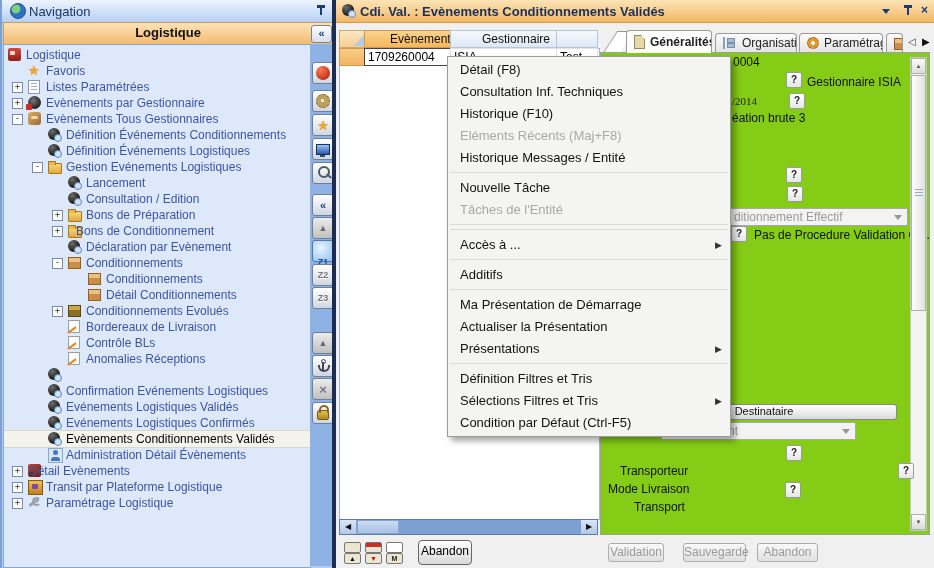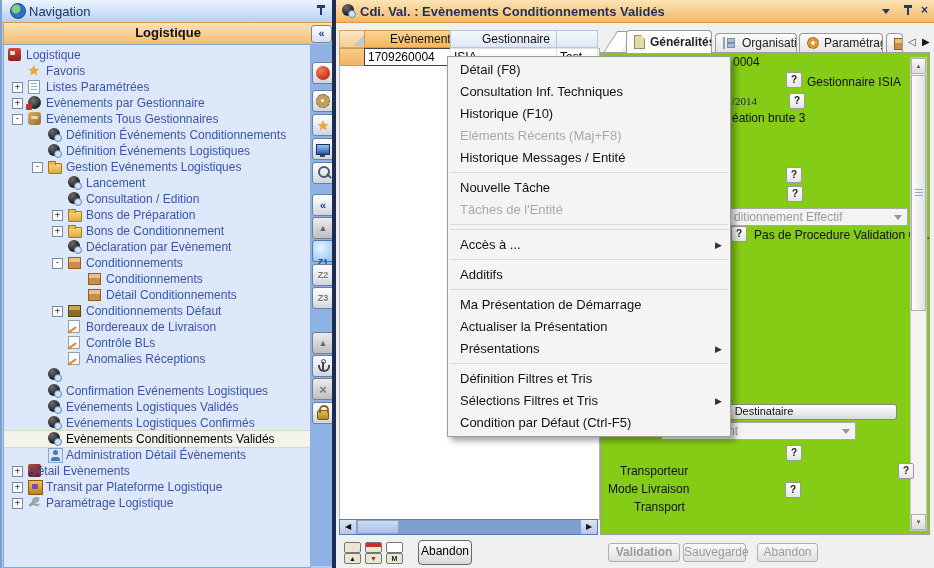--- a/index.html
+++ b/index.html
@@ -234,21 +234,21 @@
           <span class="tlabel" style="left: 82px;">Consultation / Edition</span>
         </div>
         <div class="tree-row" style="top: 162px;">
           <span class="exp" style="left: 48px;">+</span>
           <span class="ticon ic-folder" style="left: 64px;"></span>
           <span class="tlabel" style="left: 82px;">Bons de Préparation</span>
         </div>
         <div class="tree-row" style="top: 178px;">
           <span class="exp" style="left: 48px;">+</span>
           <span class="ticon ic-folder" style="left: 64px;"></span>
-          <span class="tlabel" style="left: 82px;">Bons de Conditionnement</span>
+          <span class="tlabel" style="left: 72px;">Bons de Conditionnement</span>
         </div>
         <div class="tree-row" style="top: 194px;">
           <span class="ticon ic-event" style="left: 64px;"></span>
           <span class="tlabel" style="left: 82px;">Déclaration par Evènement</span>
         </div>
         <div class="tree-row" style="top: 210px;">
           <span class="exp" style="left: 48px;">-</span>
           <span class="ticon ic-box" style="left: 64px;"></span>
           <span class="tlabel" style="left: 82px;">Conditionnements</span>
         </div>
@@ -256,21 +256,21 @@
           <span class="ticon ic-box" style="left: 84px;"></span>
           <span class="tlabel" style="left: 102px;">Conditionnements</span>
         </div>
         <div class="tree-row" style="top: 242px;">
           <span class="ticon ic-box" style="left: 84px;"></span>
           <span class="tlabel" style="left: 102px;">Détail Conditionnements</span>
         </div>
         <div class="tree-row" style="top: 258px;">
           <span class="exp" style="left: 48px;">+</span>
           <span class="ticon ic-boxdark" style="left: 64px;"></span>
-          <span class="tlabel" style="left: 82px;">Conditionnements Défaut</span>
+          <span class="tlabel" style="left: 82px;">Conditionnements Evolués</span>
         </div>
         <div class="tree-row" style="top: 274px;">
           <span class="ticon ic-note" style="left: 64px;"></span>
           <span class="tlabel" style="left: 82px;">Bordereaux de Livraison</span>
         </div>
         <div class="tree-row" style="top: 306px;">
           <span class="ticon ic-note" style="left: 64px;"></span>
           <span class="tlabel" style="left: 82px;">Anomalies Réceptions</span>
         </div>
         <div class="tree-row" style="top: 290px;">
@@ -436,21 +436,21 @@
     <div class="help" style="left: 185px; top: 19px;">?</div>
         <div class="help" style="left: 188px; top: 40px;">?</div>
         <div class="help" style="left: 185px; top: 114px;">?</div>
         <div class="help" style="left: 186px; top: 133px;">?</div>
         <div class="help" style="left: 130px; top: 173px;">?</div>
         <div class="help" style="left: 185px; top: 392px;">?</div>
         <div class="help" style="left: 297px; top: 410px;">?</div>
         <div class="help" style="left: 184px; top: 429px;">?</div>
       </div>
 
-    <div class="btn" style="left:272px;top:543px;width:72px;font-weight:bold;">Validation</div>
+    <div class="btn" style="left:272px;top:543px;width:56px;">Validation</div>
     <div class="btn" style="left:347px;top:543px;width:63px;">Sauvegarde</div>
     <div class="btn" style="left:421px;top:543px;width:61px;">Abandon</div>
   <div class="rn rn-beige" style="left: 8px; top: 542px; position: absolute;"></div>
       <div class="rn rn-red" style="left: 29px; top: 542px; position: absolute;"></div>
       <div class="rn rn-white" style="left: 50px; top: 542px; position: absolute;"></div>
       <div class="rn rn-triup" style="left: 8px; top: 553px; position: absolute;">
         <span class="tri">▲</span>
       </div>
       <div class="rn rn-tridown" style="left: 29px; top: 553px; position: absolute;">
         <span class="tri red">▼</span>

